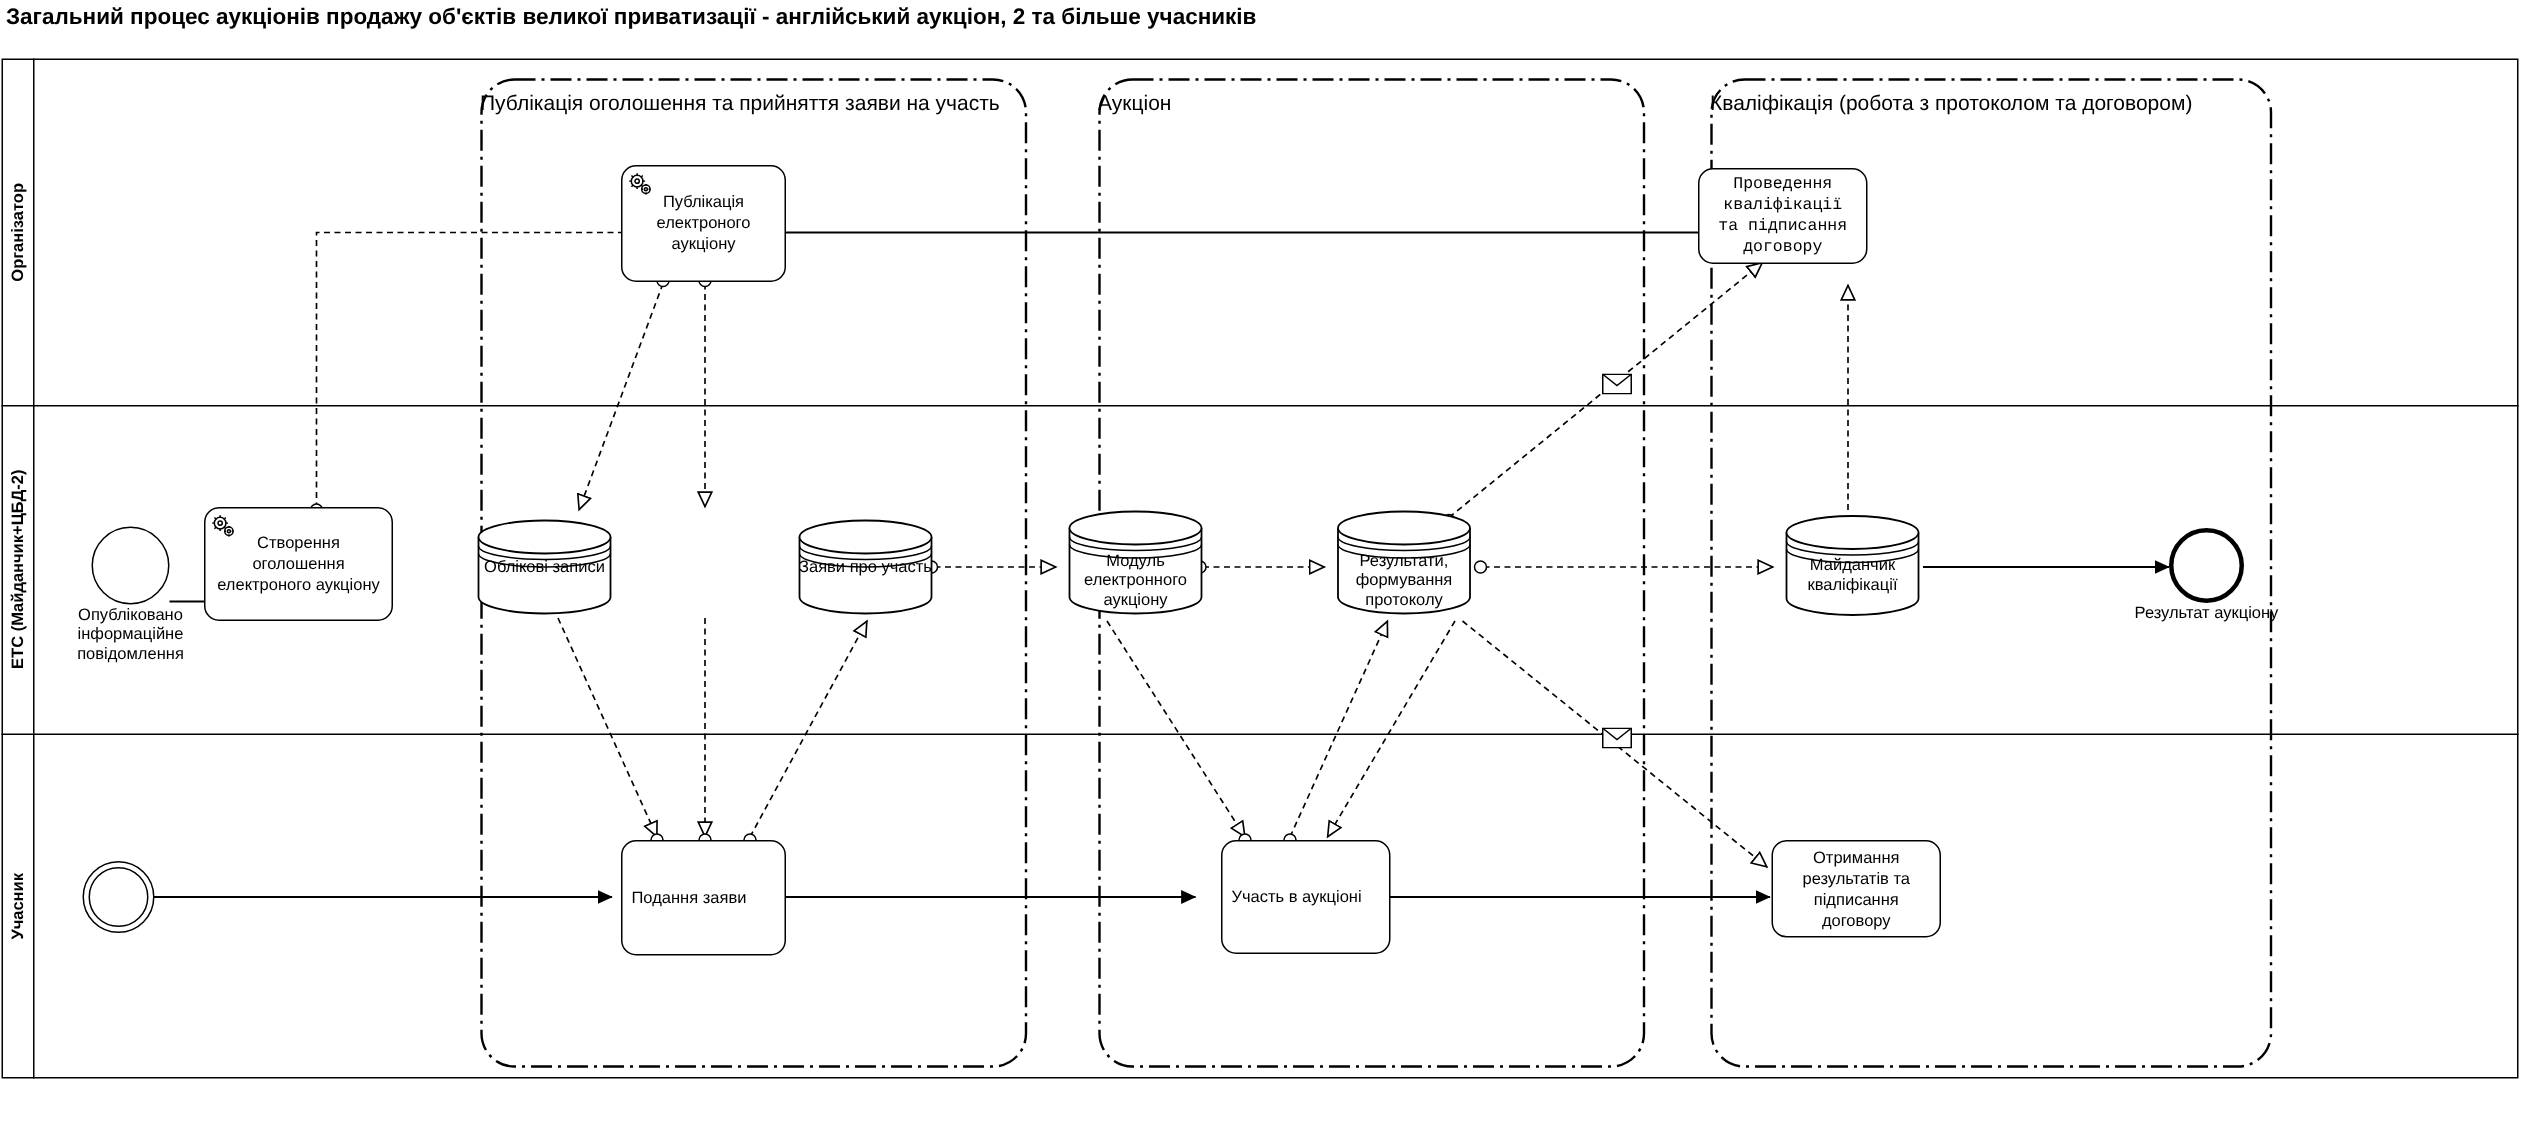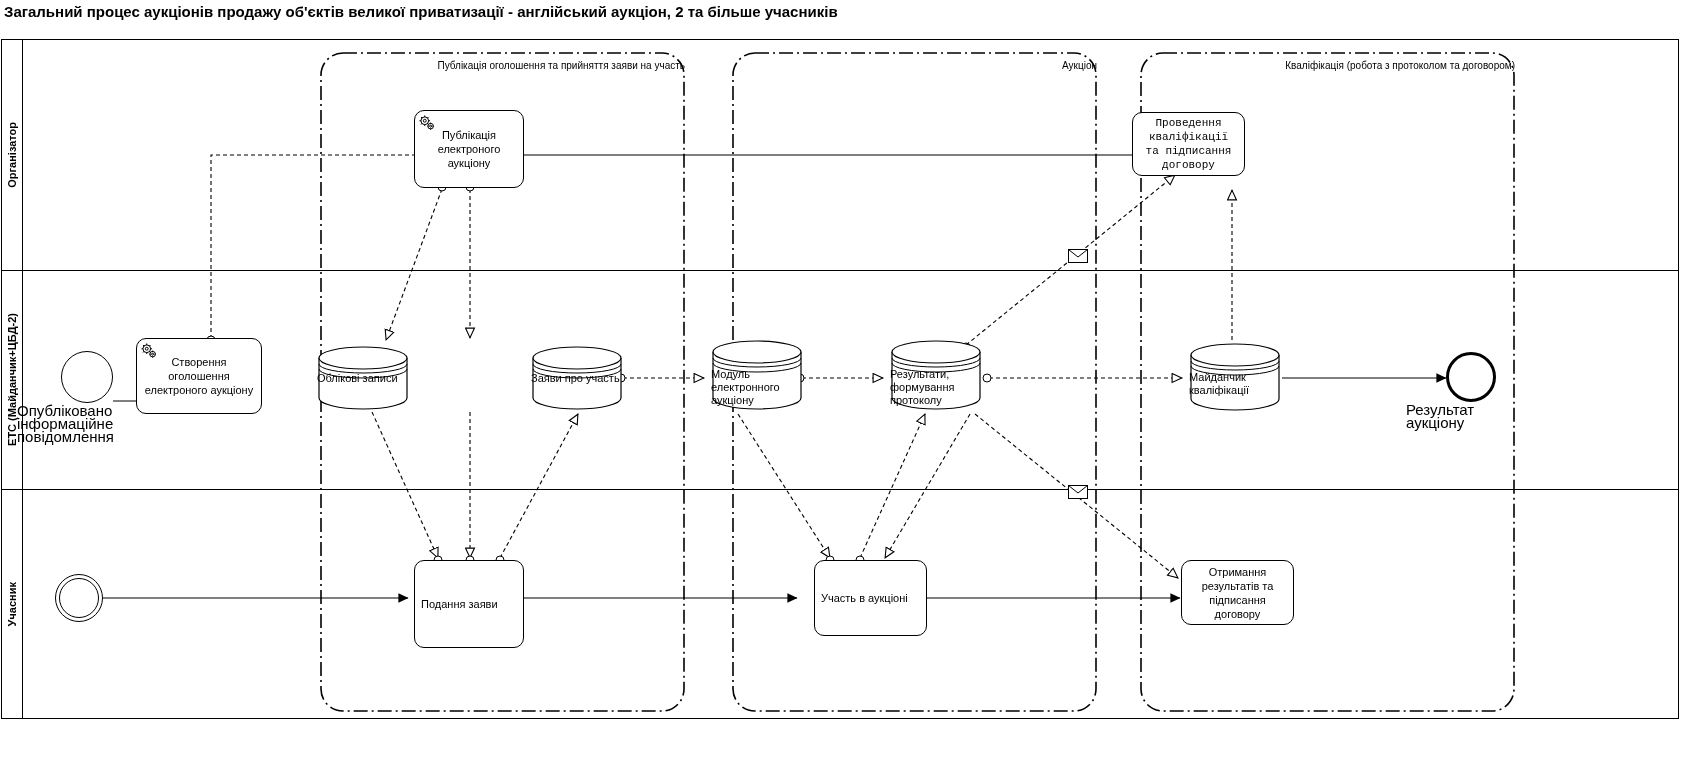--- a/index.html
+++ b/index.html
@@ -20,52 +20,52 @@
   .lane-label span{
     writing-mode:vertical-rl;transform:rotate(180deg);
     font-size:11px;font-weight:bold;white-space:nowrap;
   }
   .lane-div{position:absolute;border-top:1px solid #000;}
 
   
   .group{position:absolute;box-sizing:border-box;}
   .group svg{position:absolute;left:0;top:0;overflow:visible;}
   .group-label{
-    position:absolute;top:8px;left:0;width:100%;text-align:right;
-    font-size:10px;color:#000;
+    position:absolute;top:8px;left:0;width:100%;text-align:left;
+    font-size:14px;color:#000;
   }
 
   
   .task{
     position:absolute;border:1px solid #000;border-radius:10px;background:#fff;
     box-sizing:border-box;display:flex;align-items:center;
     text-align:center;font-size:11px;line-height:14px;padding:4px 6px;
   }
   .task .tlabel{display:block;}
   .gear{position:absolute;left:3px;top:3px;width:18px;height:18px;}
 
   
   .store{position:absolute;width:92px;height:64px;}
   .store svg{position:absolute;left:0;top:0;}
   .store .slabel{
-    position:absolute;left:0;top:26px;width:92px;
+    position:absolute;left:0;top:26px;width:92px;text-align:center;
     font-size:11px;line-height:13px;color:#000;
   }
 
   
   .event{position:absolute;border-radius:50%;background:#fff;box-sizing:border-box;}
   .ev-start{border:1.5px solid #000;}
   .ev-end{border:3.5px solid #000;}
   .ev-inter{border:1.5px solid #000;}
   .ev-inter .inner{
     position:absolute;left:3px;top:3px;right:3px;bottom:3px;
     border:1.5px solid #000;border-radius:50%;
   }
   .ev-label{
-    position:absolute;font-size:15px;line-height:13px;color:#000;
+    position:absolute;text-align:center;font-size:11px;line-height:13px;color:#000;
   }
 
   
   .envelope{position:absolute;width:20px;height:14px;}
 
   
   #wires{position:absolute;left:0;top:0;width:1681px;height:762px;overflow:visible;}
   .solid{stroke:#000;stroke-width:1.2;fill:none;}
   .dashed{stroke:#000;stroke-width:1.1;fill:none;stroke-dasharray:4 3;}
   .dot{fill:#fff;stroke:#000;stroke-width:1;}
@@ -215,21 +215,21 @@
         <path d="M14 9.6v1.4 M14 16v1.4 M10.6 13.5h1.4 M16 13.5h1.4"></path>
       </g>
     </svg>
     <span class="tlabel">Публікація електроного аукціону</span>
   </div>
 
   <div class="task" style="left:1132px;top:112px;width:113px;height:64px;font-family:Liberation Mono, monospace;">
     <span class="tlabel">Проведення кваліфікації та підписання договору</span>
   </div>
 
-  <div class="task" style="left:414px;top:560px;width:110px;height:88px;">
+  <div class="task" style="left:414px;top:560px;width:110px;height:77px;">
     <span class="tlabel">Подання заяви</span>
   </div>
 
   <div class="task" style="left:798px;top:560px;width:113px;height:76px;margin-left:16px;">
     <span class="tlabel">Участь в аукціоні</span>
   </div>
 
   <div class="task" style="left:1181px;top:560px;width:113px;height:65px;">
     <span class="tlabel">Отримання результатів та підписання договору</span>
   </div>

